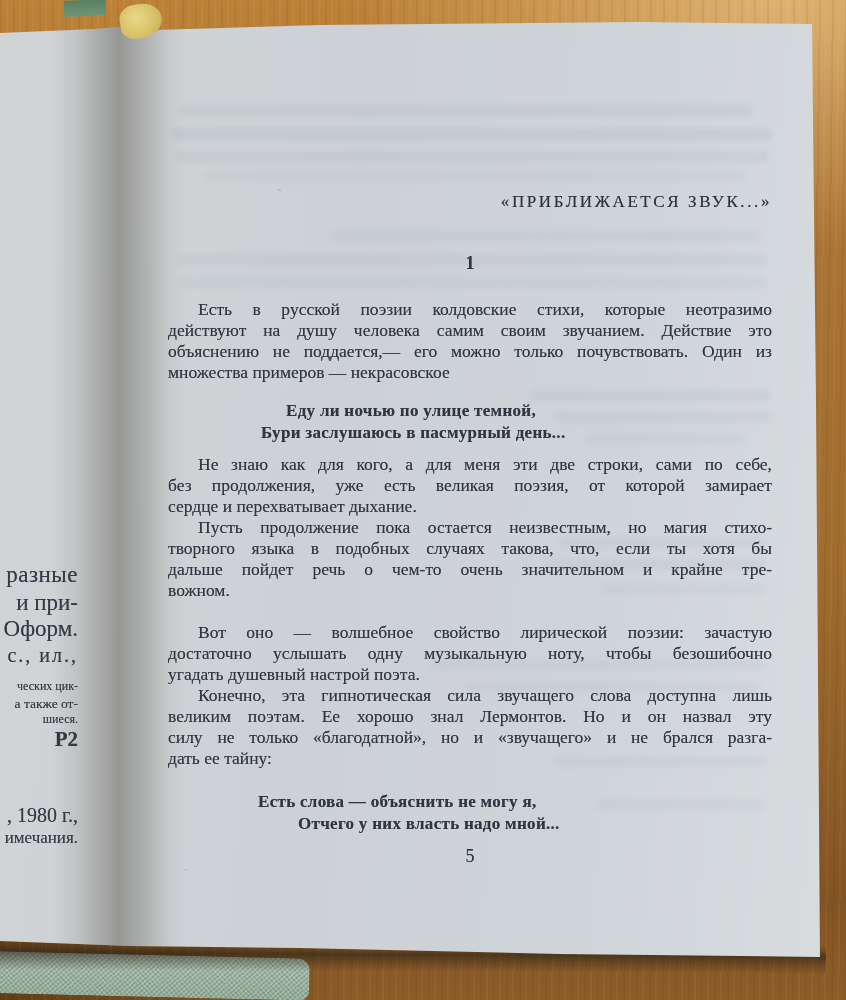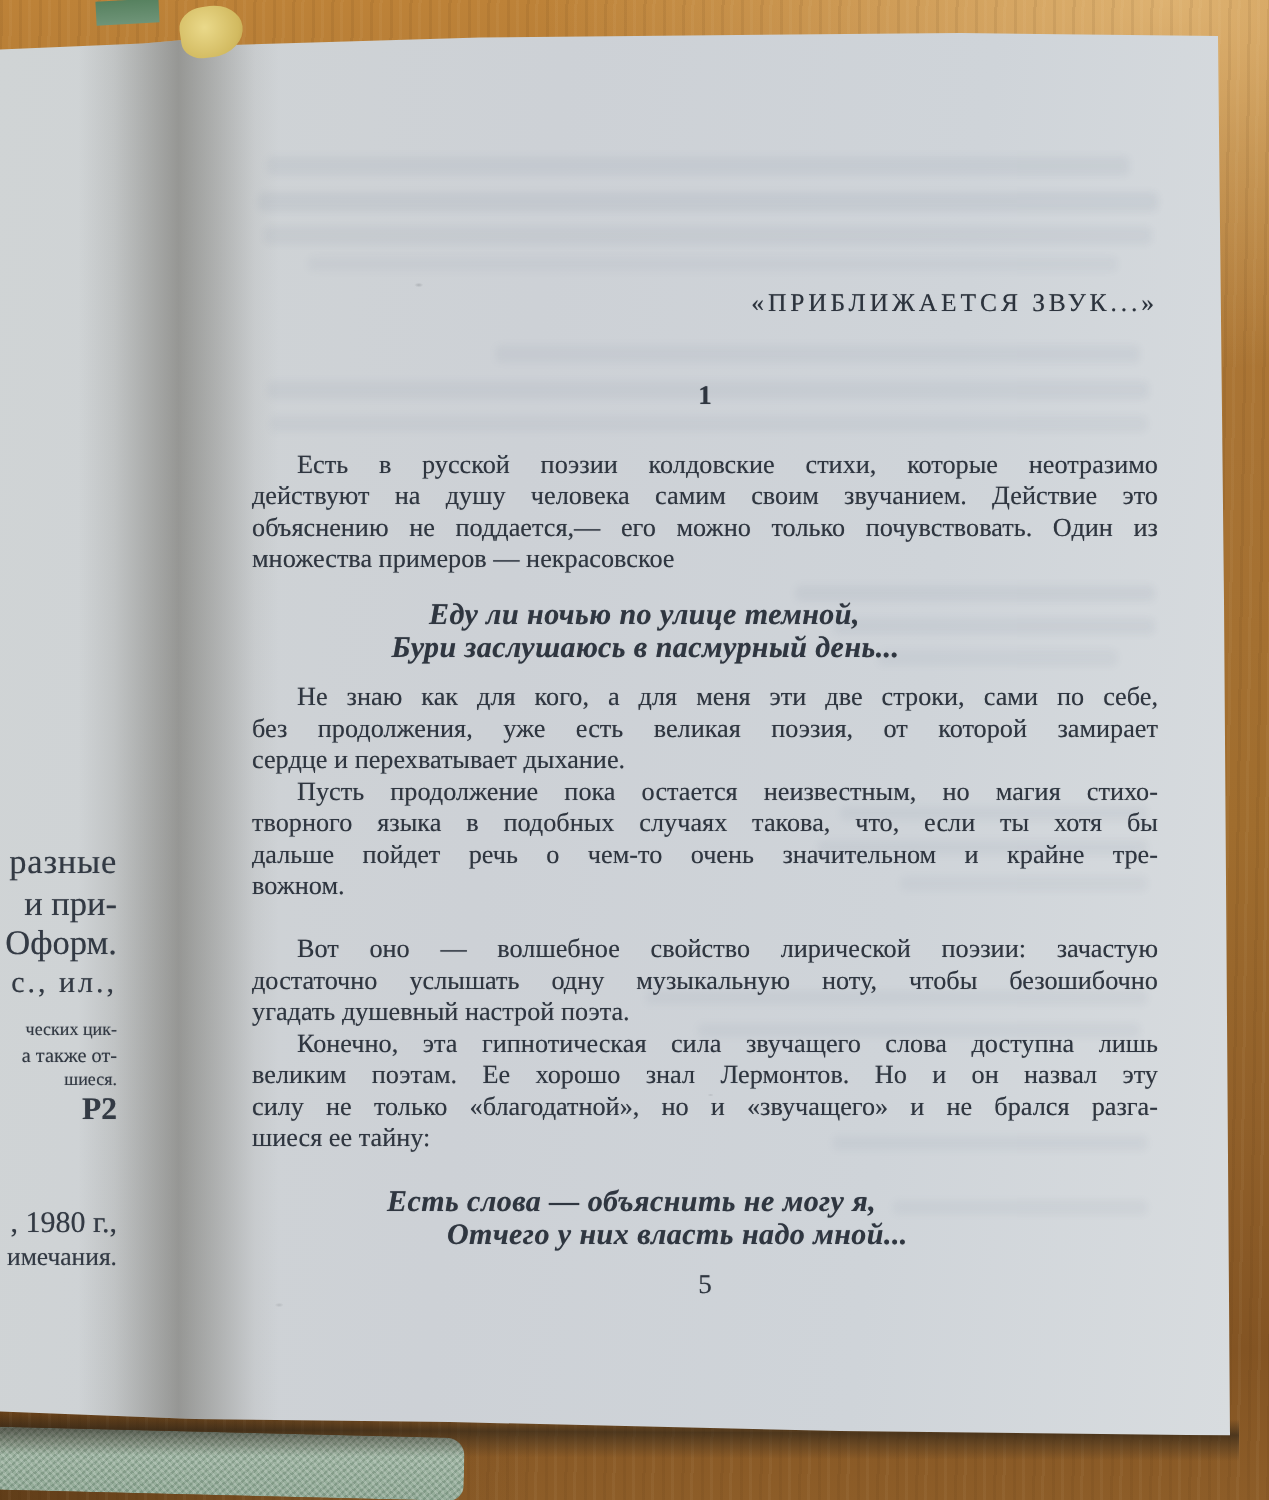--- a/index.html
+++ b/index.html
@@ -64,21 +64,21 @@
   
   .content{position:absolute;left:168px;top:0;width:604px;color:#2f3640;
     text-shadow:0 0 .5px rgba(47,54,64,.55);}
   .title{position:absolute;top:192px;width:604px;text-align:right;
     font-size:17px;font-weight:400;letter-spacing:2.6px;color:#2c333d;}
   .secnum{position:absolute;top:253px;width:604px;text-align:center;font-size:18px;font-weight:700;}
   .para{position:absolute;width:604px;font-size:17.5px;}
   .pl{height:21px;line-height:21px;text-align:justify;text-align-last:justify;white-space:nowrap;}
   .pl.first{text-indent:30px;}
   .pl.last{text-align-last:left;}
-  .verse{position:absolute;font-size:20px;font-style:italic;font-weight:600;letter-spacing:.3px;}
+  .verse{position:absolute;font-size:17px;font-weight:600;letter-spacing:.3px;}
   .vl{height:21.5px;line-height:21.5px;white-space:nowrap;}
   .pagenum{position:absolute;top:846px;width:604px;text-align:center;font-size:18px;}
   .p0{top:299px}.p1{top:454px}.p2{top:517px}.p3{top:622px}.p4{top:685px}
   .v1{top:400px;left:93px}.v2{top:791px;left:90px}
 </style>
 </head>
 <body>
 
 <div id="scene">
   <div class="desk"></div>
@@ -151,21 +151,21 @@
       <div class="para p3">
         <div class="pl first">Вот оно — волшебное свойство лирической поэзии: зачастую</div>
         <div class="pl">достаточно услышать одну музыкальную ноту, чтобы безошибочно</div>
         <div class="pl last">угадать душевный настрой поэта.</div>
       </div>
 
       <div class="para p4">
         <div class="pl first">Конечно, эта гипнотическая сила звучащего слова доступна лишь</div>
         <div class="pl">великим поэтам. Ее хорошо знал Лермонтов. Но и он назвал эту</div>
         <div class="pl">силу не только «благодатной», но и «звучащего» и не брался разга-</div>
-        <div class="pl last">шиеся ее тайну:</div>
+        <div class="pl last">дать ее тайну:</div>
       </div>
 
       <div class="verse v2">
         <div class="vl">Есть слова — объяснить не могу я,</div>
         <div class="vl" style="margin-left:40px">Отчего у них власть надо мной...</div>
       </div>
 
       <div class="pagenum">5</div>
     </div>
   </div>

